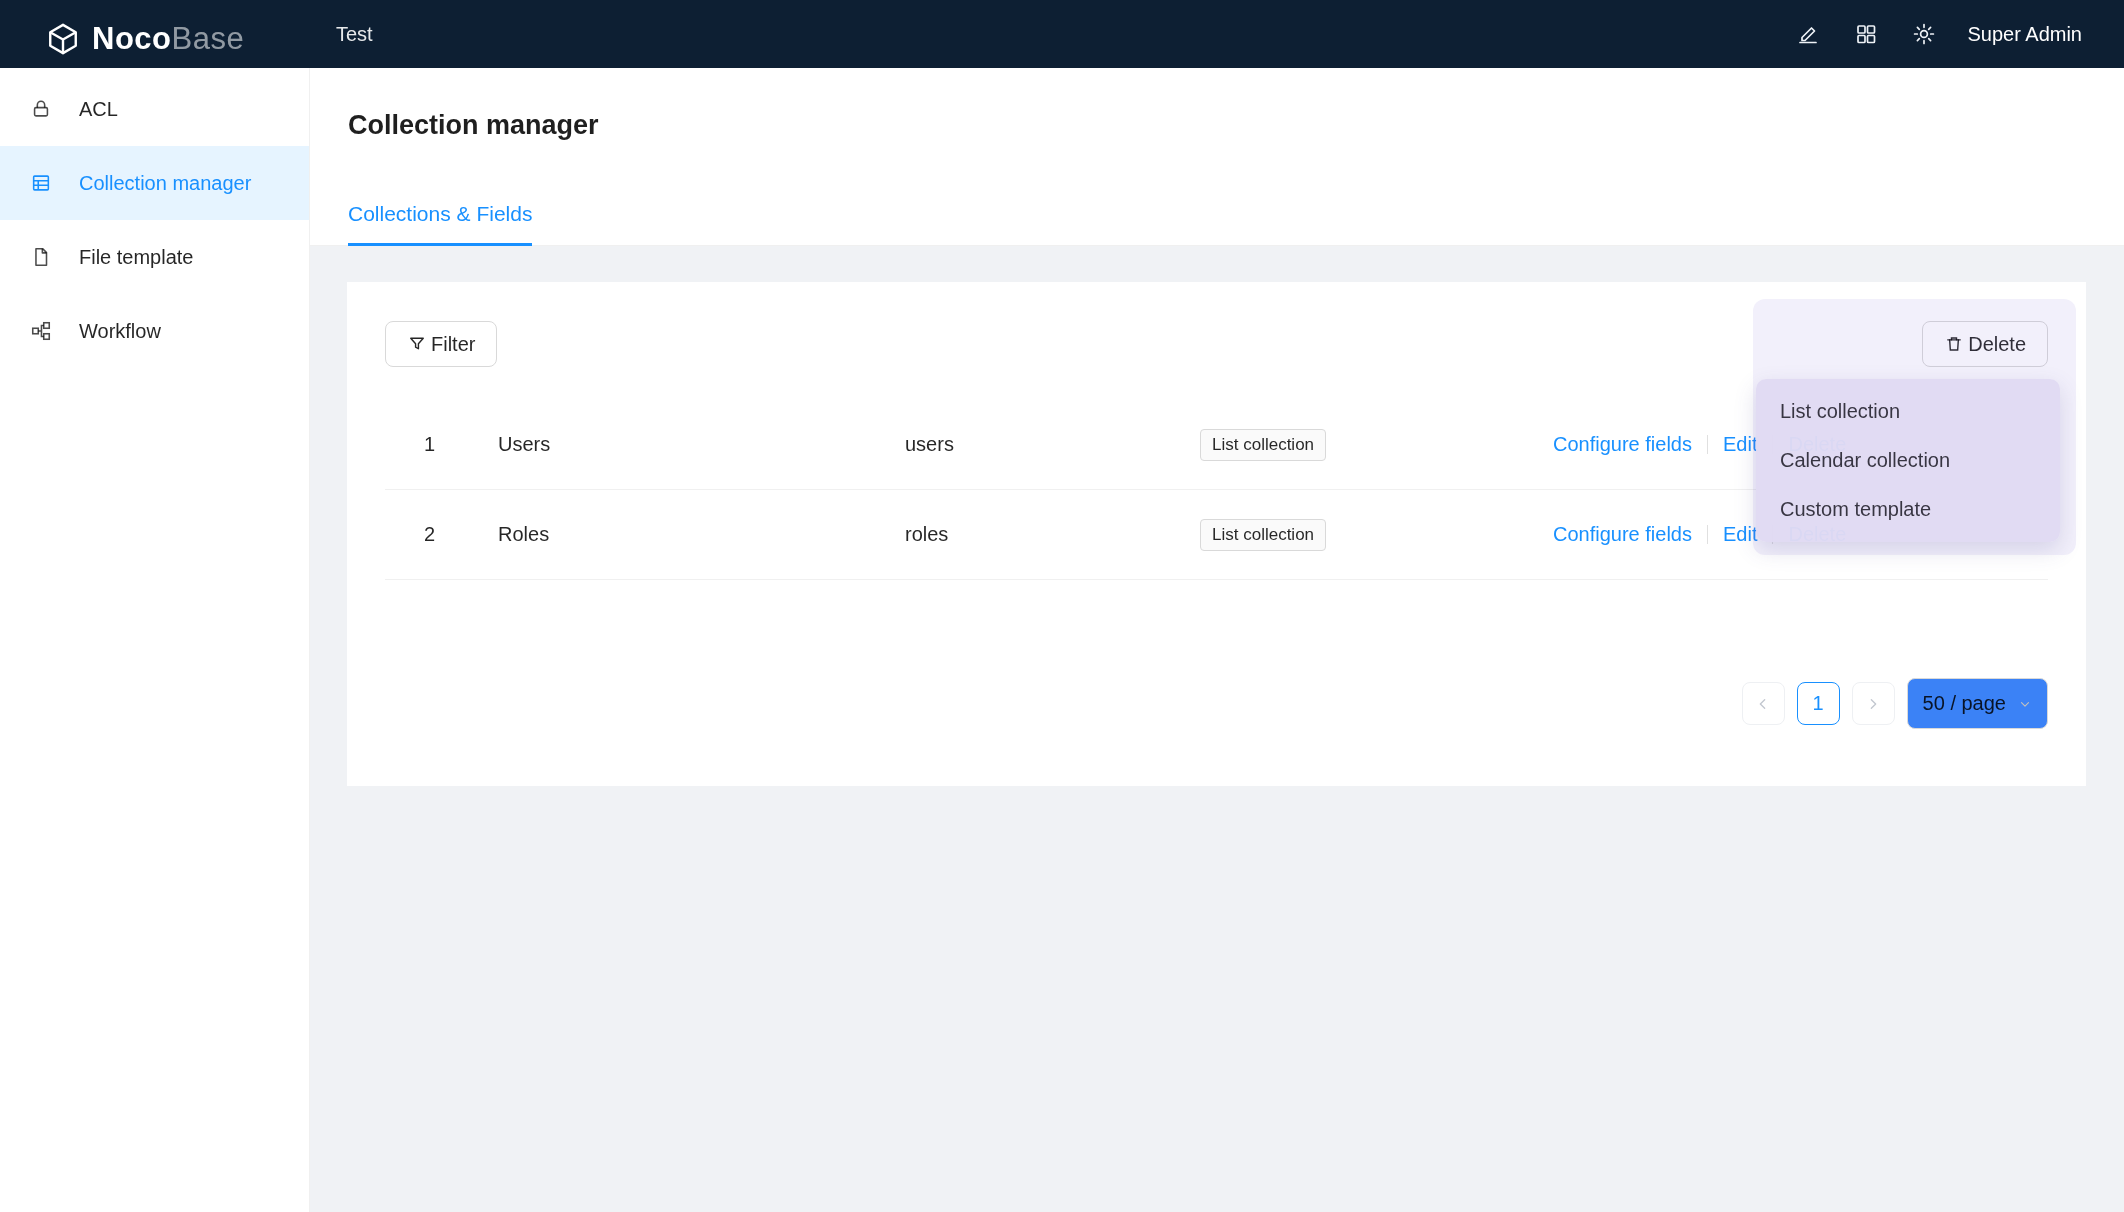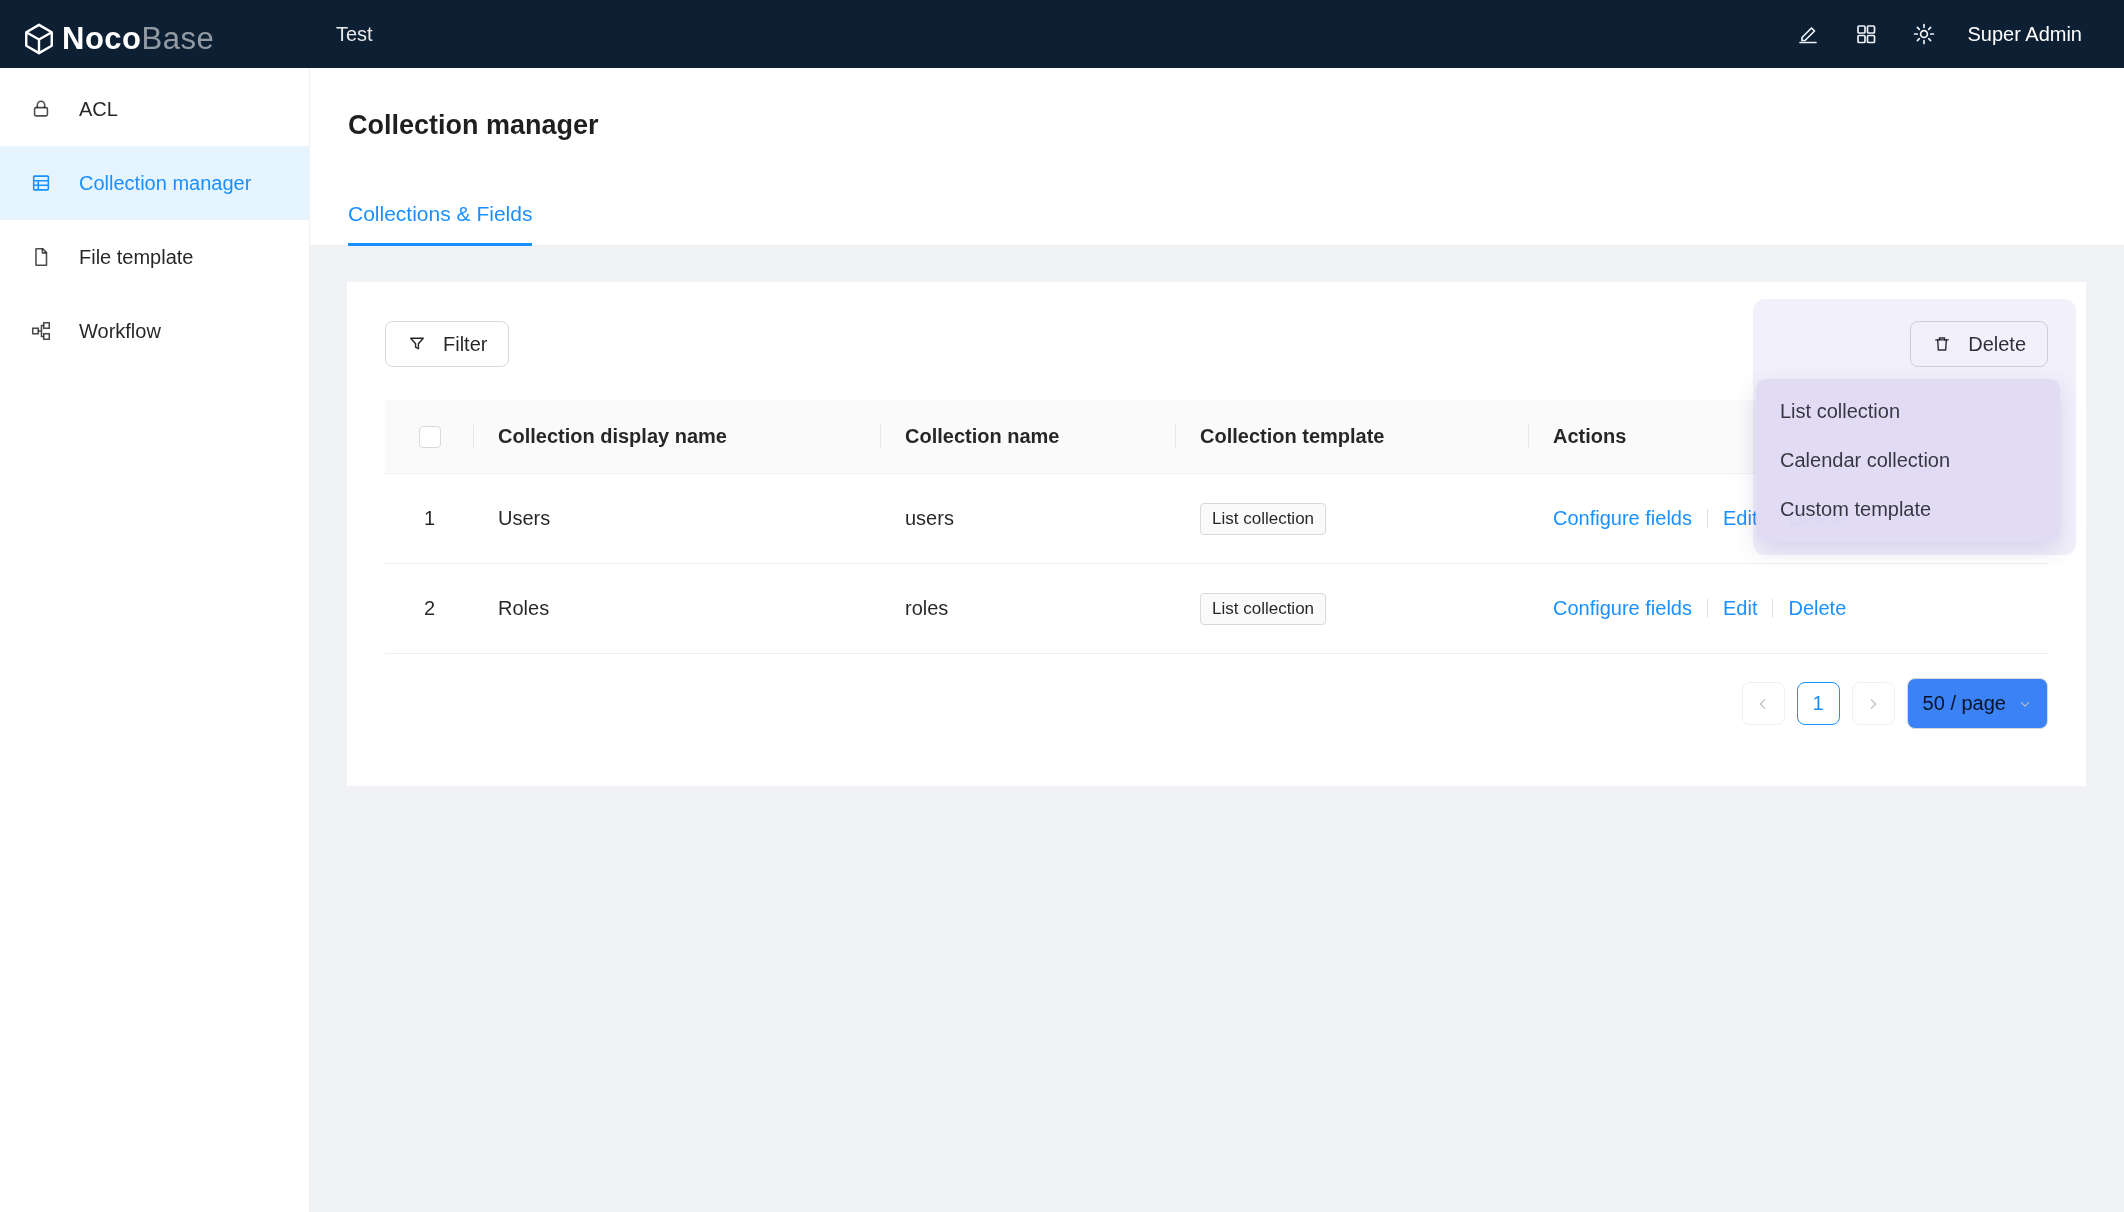--- a/index.html
+++ b/index.html
@@ -9,21 +9,21 @@
     font-family:"Liberation Sans", sans-serif;
     color:rgba(0,0,0,.85);
     background:#f0f2f5;
   }
   
   .topbar {
     position:absolute; top:0; left:0; right:0; height:68px;
     background:var(--topbar,#0d1f33);
     display:flex; align-items:center; color:#fff; z-index:100;
   }
-  .logo-area { width:310px; display:flex; align-items:center; gap:6px; padding-left:22px; cursor:pointer;margin-top:10px; }
+  .logo-area { width:310px; display:flex; align-items:center; gap:12px; padding-left:46px; cursor:pointer;margin-top:10px; }
   .logo-text { font-size:31px; font-weight:700; letter-spacing:.5px; white-space:nowrap; }
   .logo-text .lite { font-weight:400; color:rgba(255,255,255,.55); }
   .topnav { display:flex; align-items:center; height:100%; }
   .topnav-item { padding:0 26px; font-size:20px; color:rgba(255,255,255,.9); height:100%; display:flex; align-items:center; cursor:pointer; }
   .topbar-right { margin-left:auto; display:flex; align-items:center; padding-right:42px; }
   .topbar-icon-btn { width:58px; height:68px; display:flex; align-items:center; justify-content:center; color:#eef2f7; cursor:pointer; }
   .topbar-user { margin-left:14px; font-size:20px; color:#fff; cursor:pointer; }
   svg.ic { display:block; }
   
   .sidebar {
@@ -40,21 +40,21 @@
   
   .main { position:absolute; left:310px; top:68px; right:0; bottom:0; background:#f0f2f5; }
   .page-head { position:relative; height:178px; background:#fff; border-bottom:1px solid #f0f0f0; }
   .page-title { position:absolute; top:42px; left:38px; font-size:27px; font-weight:700; color:rgba(0,0,0,.88); }
   .tabs { position:absolute; left:38px; bottom:-1px; }
   .tab { display:inline-block; font-size:21px; color:var(--accent,#1890ff); padding-bottom:17px; border-bottom:3px solid var(--accent,#1890ff); cursor:pointer; }
   
   .card { position:absolute; left:37px; top:214px; width:1739px; height:504px; background:#fff; }
   .toolbar { position:absolute; top:39px; left:38px; right:38px; display:flex; align-items:center; }
   .btn {
-    height:46px; display:inline-flex; align-items:center; gap:16px;
+    height:46px; display:inline-flex; align-items:center; gap:4px;
     padding:0 21px; font-size:20px; border:1px solid #d9d9d9; border-radius:8px;
     background:#fff; color:rgba(0,0,0,.85); cursor:pointer; white-space:nowrap;
   }
   .toolbar-right { margin-left:auto; display:flex; align-items:center; gap:15px; }
   .btn-create {
     border:none; background:var(--create-btn,#8fa6ee); color:#fff;
   }
   
   .table { position:absolute; top:118px; left:38px; right:38px; font-size:20px; }
   .t-row { display:grid; grid-template-columns:89px 407px 295px 353px 1fr; align-items:center; }
@@ -208,29 +208,20 @@
               <path d="M9 7V4.8h6V7"></path>
               <path d="M6.8 7l.8 12.2h8.8L17.2 7"></path>
             </svg>
           </span>
           <span>Delete</span>
         </div>
       </div>
     </div>
 
     <div class="table">
-      <div class="t-row t-head">
-        <div class="t-cell center">
-          <span class="cb"></span>
-        </div>
-        <div class="t-cell">Collection display name</div>
-        <div class="t-cell">Collection name</div>
-        <div class="t-cell">Collection template</div>
-        <div class="t-cell">Actions</div>
-      </div>
       <div class="t-body">
         <div class="t-row">
           <div class="t-cell center">1</div>
           <div class="t-cell">Users</div>
           <div class="t-cell">users</div>
           <div class="t-cell">
             <span class="tag">List collection</span>
           </div>
           <div class="t-cell actions">
             <a>Configure fields</a>

